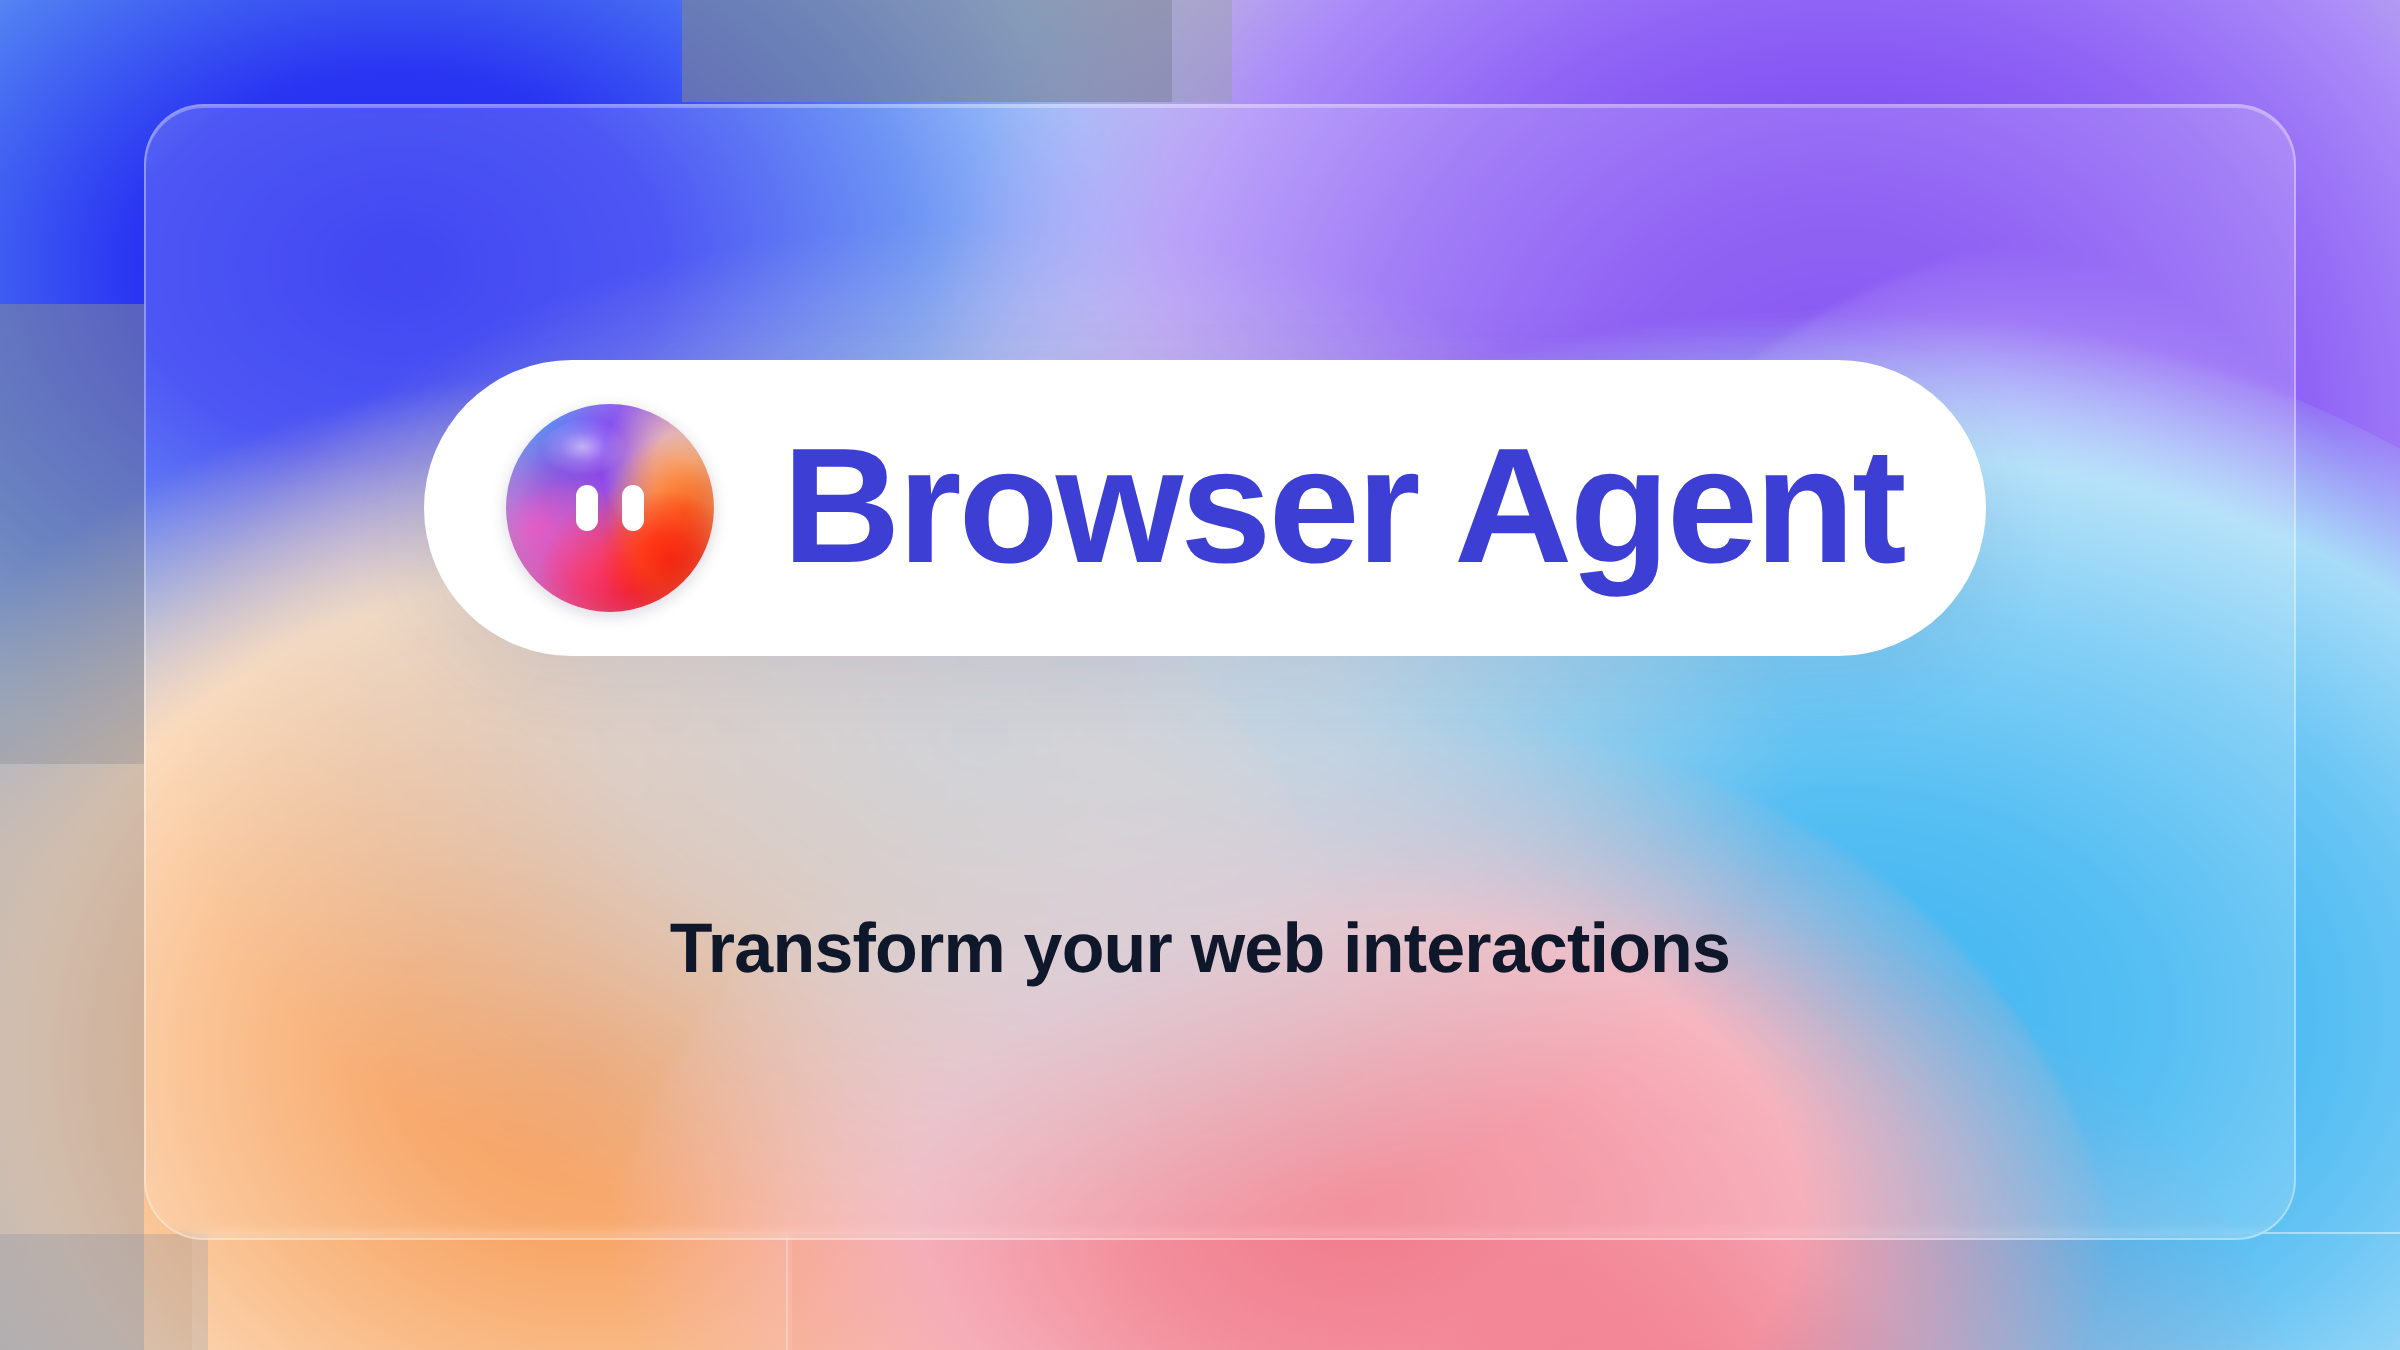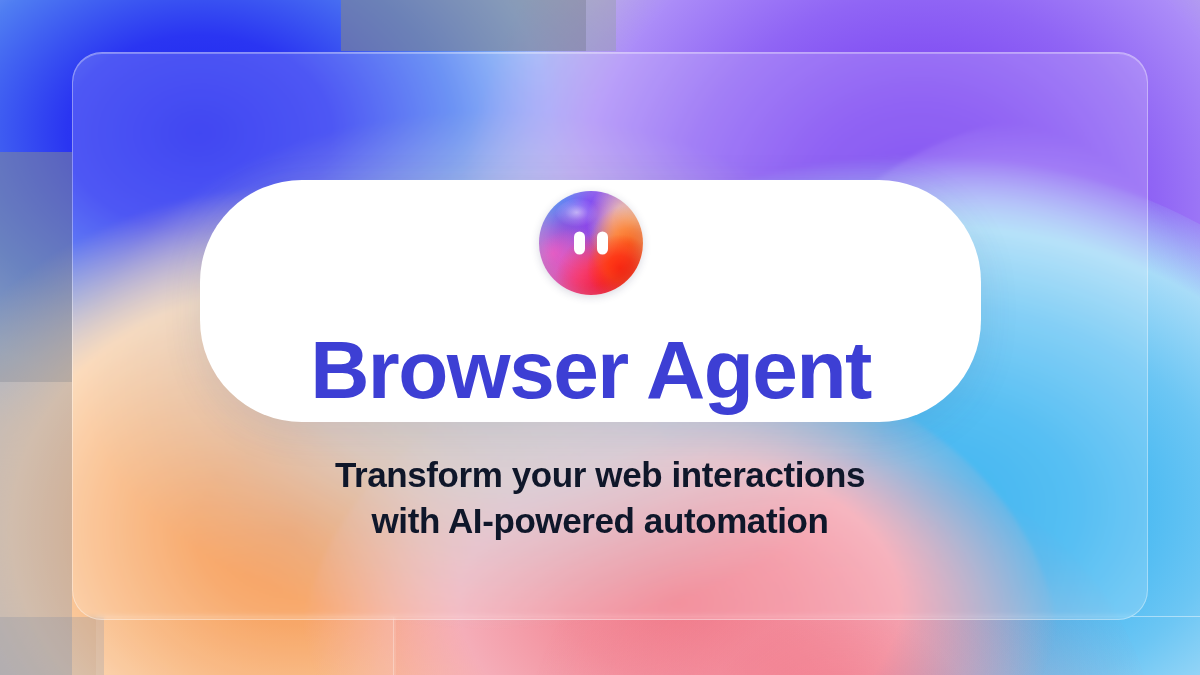--- a/index.html
+++ b/index.html
@@ -192,32 +192,31 @@
   .content {
     position: absolute;
     inset: 0;
     display: flex;
     flex-direction: column;
     align-items: center;
   }
 
   .logo-pill {
     position: absolute;
-    left: 200px;
+    left: 212px;
     top: 180px;
     width: 781px;
-    height: 242px;
+    height: 148px;
     border-radius: 102px;
     background: #ffffff;
     display: flex;
     align-items: center;
     justify-content: center;
     gap: 34px;
     box-shadow: 0 10px 40px rgba(60,70,120,0.10);
-    flex-direction: column;
   }
 
   .orb {
     position: relative;
     width: 104px;
     height: 104px;
     border-radius: 50%;
     flex: 0 0 auto;
     overflow: hidden;
     background:
@@ -324,17 +323,16 @@
           <span class="orb-eye"></span>
           <span class="orb-eye"></span>
         </div>
       </div>
 
       <div class="wordmark">Browser Agent</div>
     </div>
 
     <div class="tagline">
       <span class="line">Transform your web interactions</span>
-      <span class="line">with AI-powered automation</span>
     </div>
 
   </div>
 </div>
 
 </body></html>

